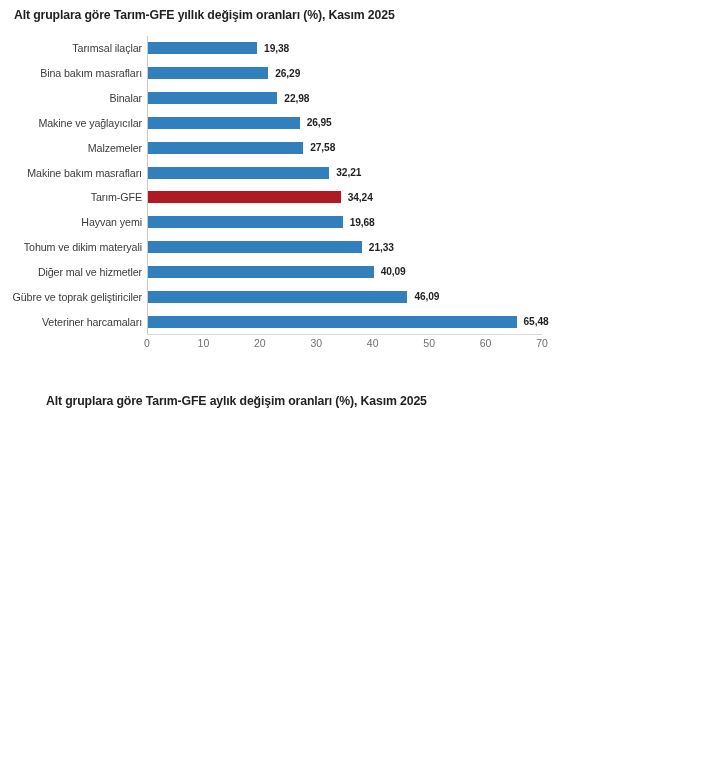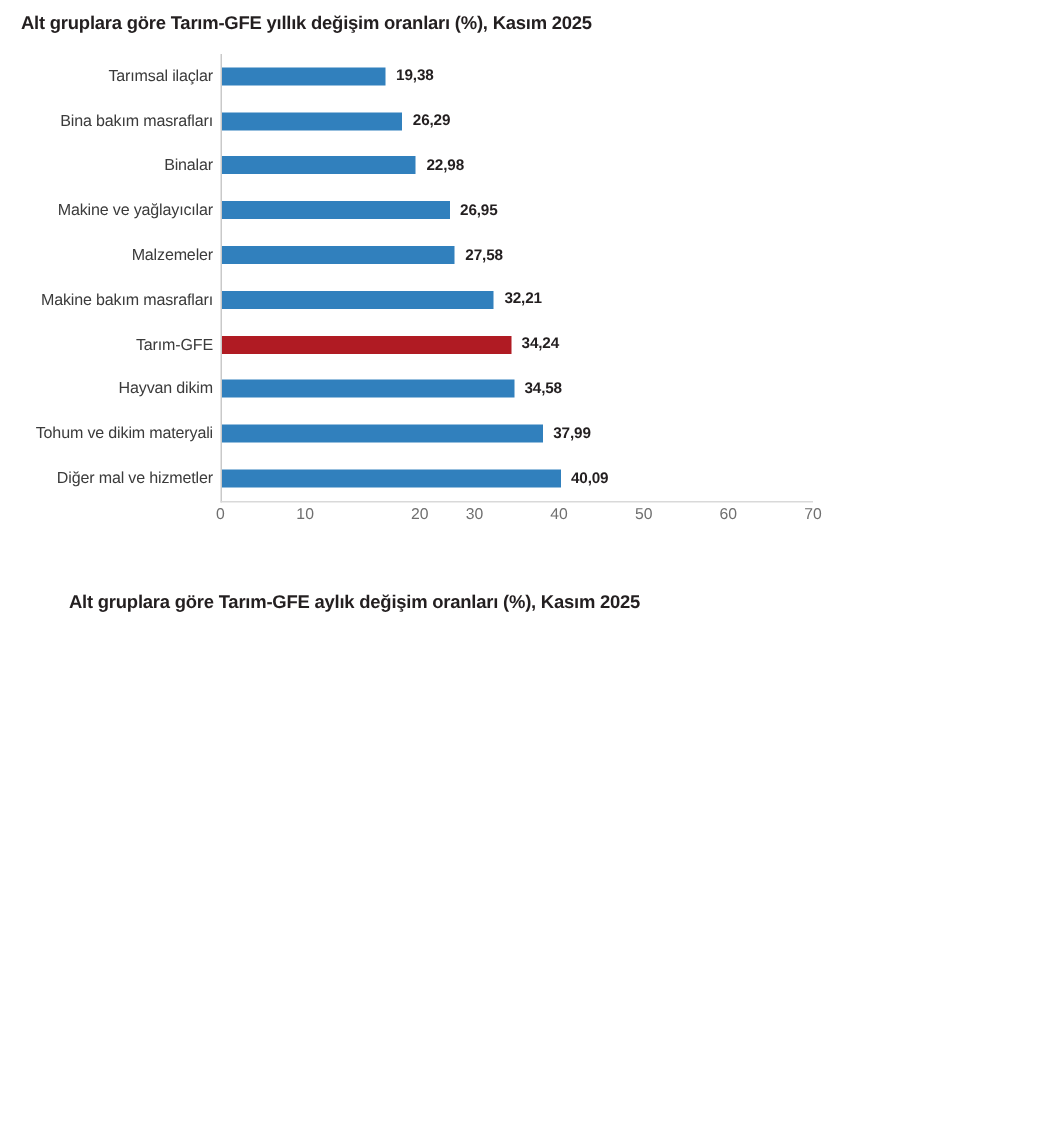--- a/index.html
+++ b/index.html
@@ -147,40 +147,50 @@
           <div class="row-label">Makine bakım masrafları</div>
           <div class="bar" style="width: 46.0143%;"></div>
           <div class="bar-value">32,21</div>
         </div>
         <div class="row">
           <div class="row-label">Tarım-GFE</div>
           <div class="bar highlight" style="width: 48.9143%;"></div>
           <div class="bar-value">34,24</div>
         </div>
         <div class="row">
-          <div class="row-label">Hayvan dikim</div>
+          <div class="row-label">Hayvan yemi</div>
           <div class="bar" style="width: 49.4%;"></div>
-          <div class="bar-value">34,58</div>
+          <div class="bar-value">19,68</div>
         </div>
         <div class="row">
           <div class="row-label">Tohum ve dikim materyali</div>
           <div class="bar" style="width: 54.2714%;"></div>
-          <div class="bar-value">37,99</div>
+          <div class="bar-value">21,33</div>
         </div>
         <div class="row">
           <div class="row-label">Diğer mal ve hizmetler</div>
           <div class="bar" style="width: 57.2714%;"></div>
           <div class="bar-value">40,09</div>
+        </div>
+        <div class="row">
+          <div class="row-label">Gübre ve toprak geliştiriciler</div>
+          <div class="bar" style="width: 65.8429%;"></div>
+          <div class="bar-value">46,09</div>
+        </div>
+        <div class="row">
+          <div class="row-label">Veteriner harcamaları</div>
+          <div class="bar" style="width: 93.5429%;"></div>
+          <div class="bar-value">65,48</div>
         </div>
       </div>
   </div>
   <div class="ticks">
       <div class="tick" style="left: 0%;">0</div>
       <div class="tick" style="left: 14.2857%; text-align: right;">10</div>
-      <div class="tick" style="left: 28.5714%; margin-left: 20px;">20</div>
+      <div class="tick" style="left: 28.5714%;">20</div>
       <div class="tick" style="left: 42.8571%;">30</div>
       <div class="tick" style="left: 57.1429%;">40</div>
       <div class="tick" style="left: 71.4286%;">50</div>
       <div class="tick" style="left: 85.7143%;">60</div>
       <div class="tick" style="left: 100%;">70</div>
     </div>
 </div>
 
 <div class="chart-block" id="chart-2">
   <div class="chart-title">Alt gruplara göre Tarım-GFE aylık değişim oranları (%), Kasım 2025</div>

